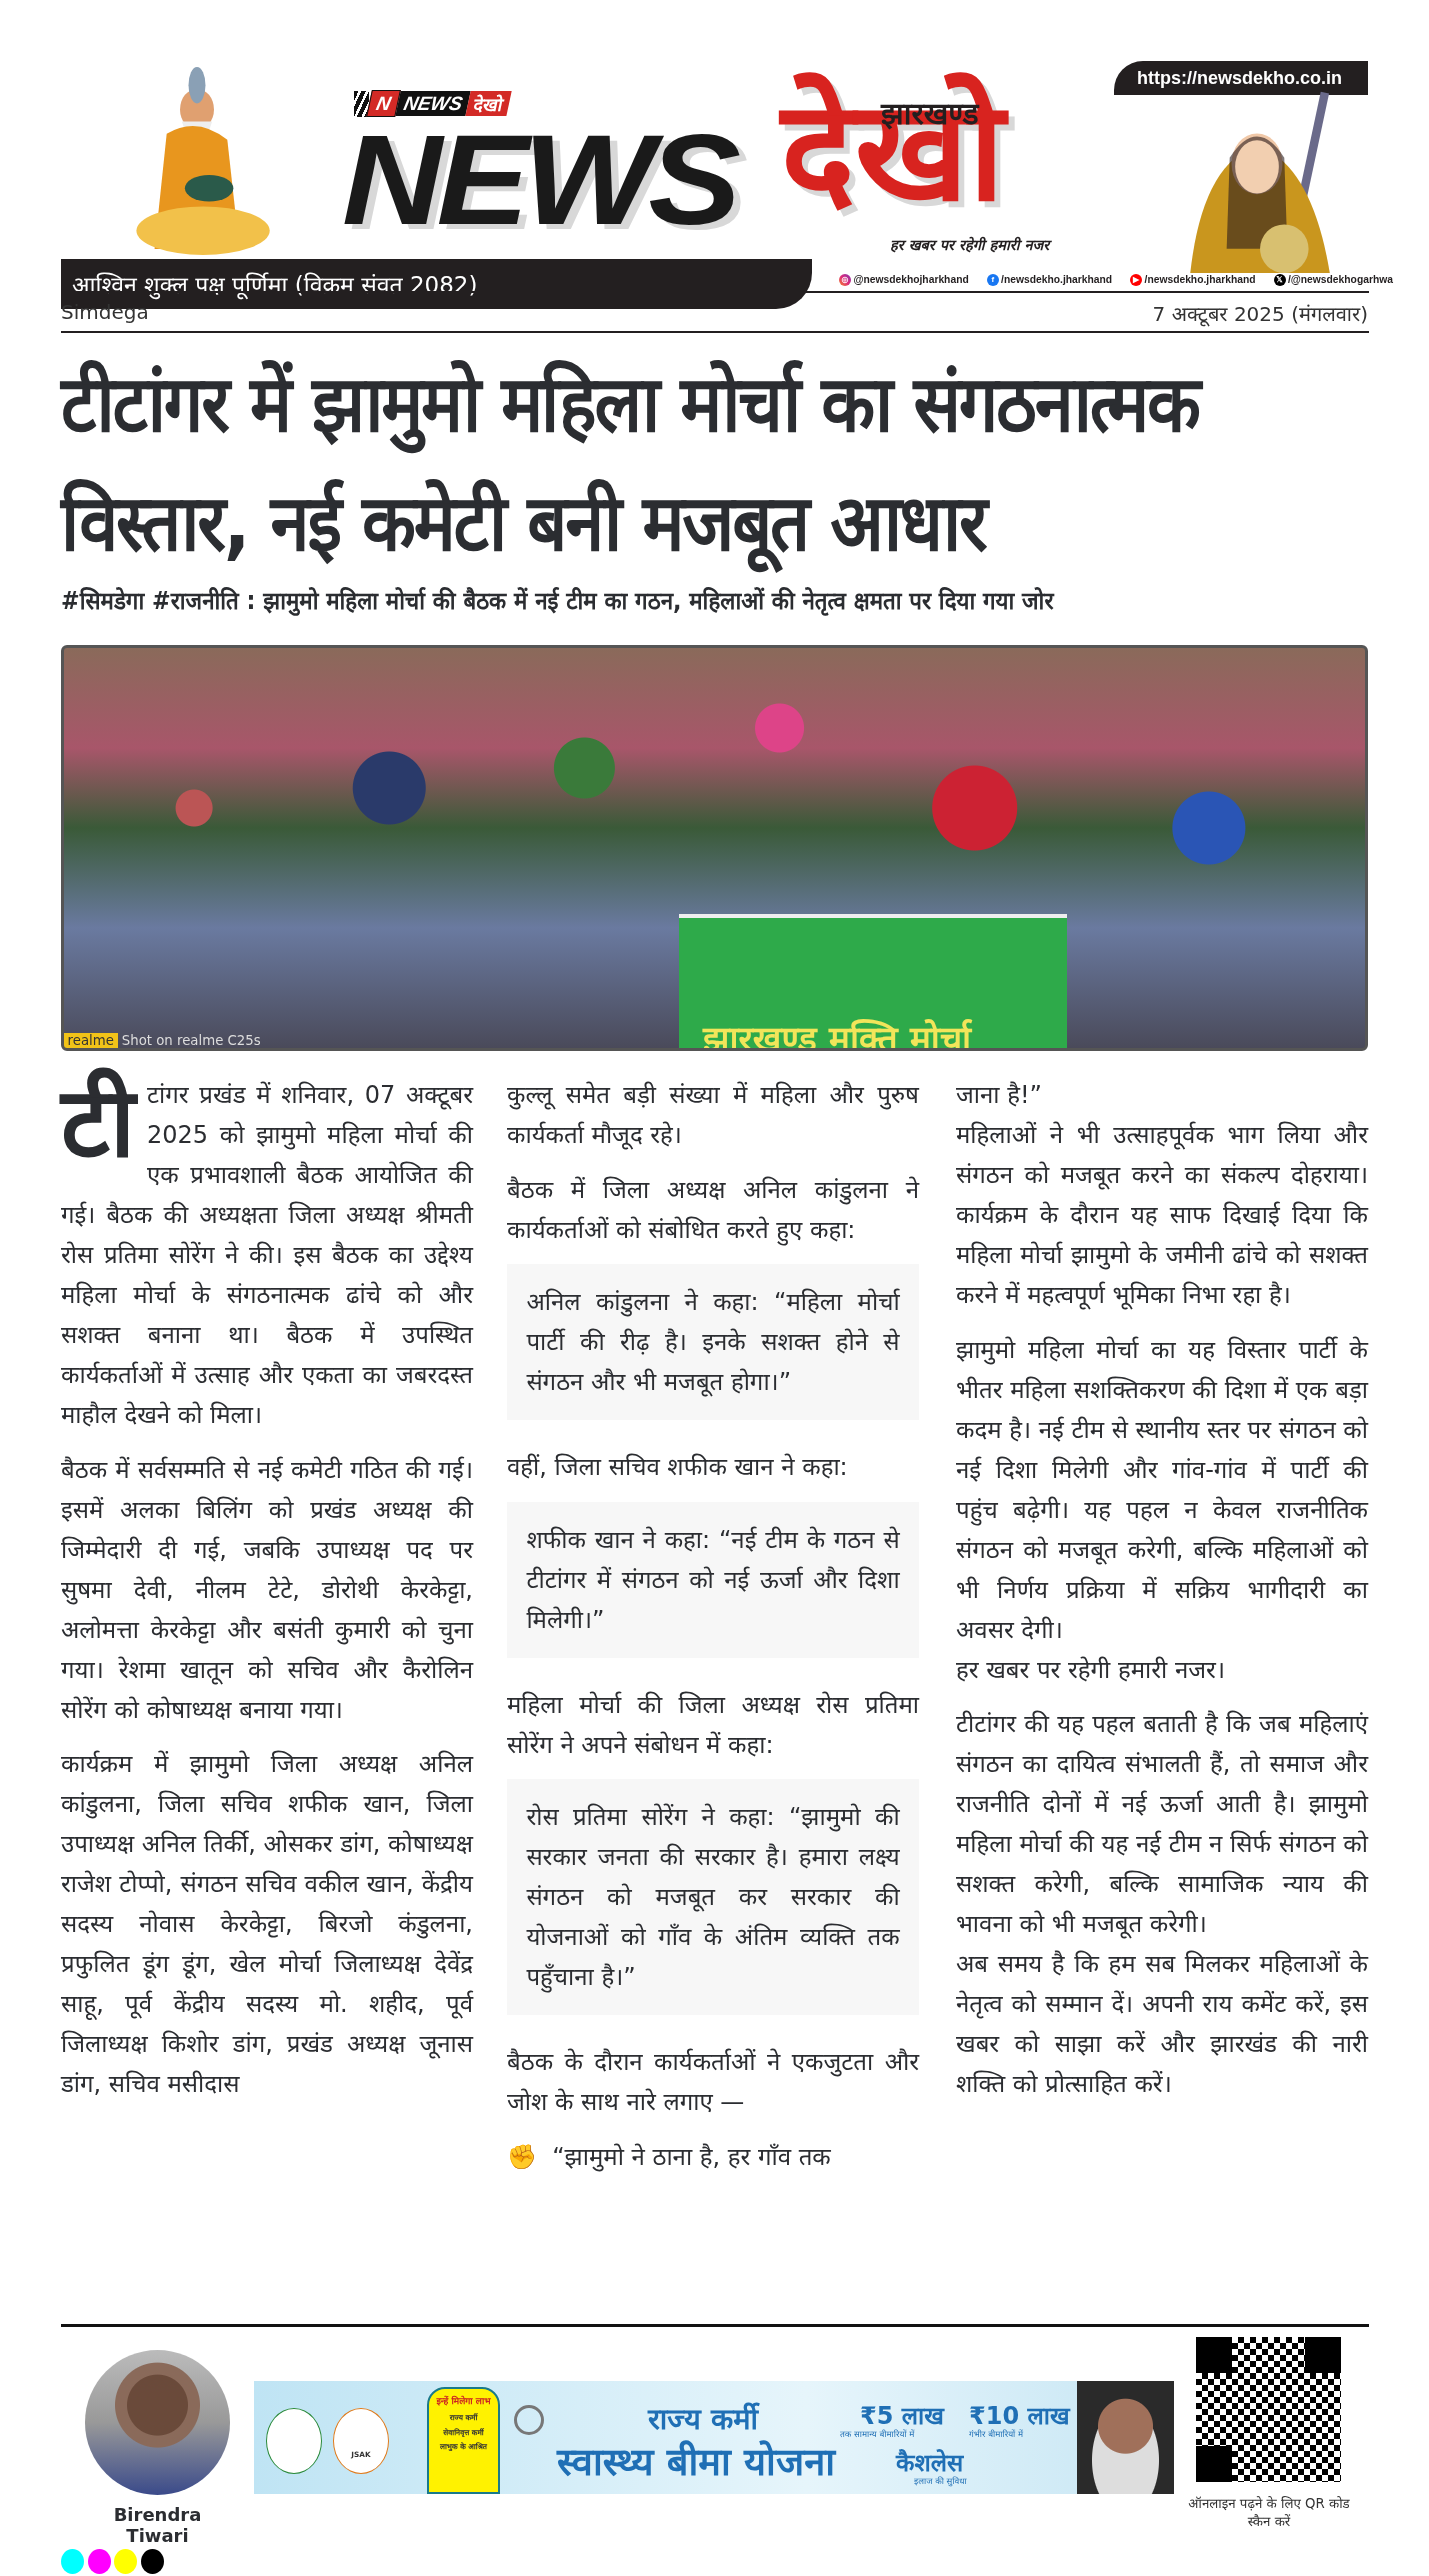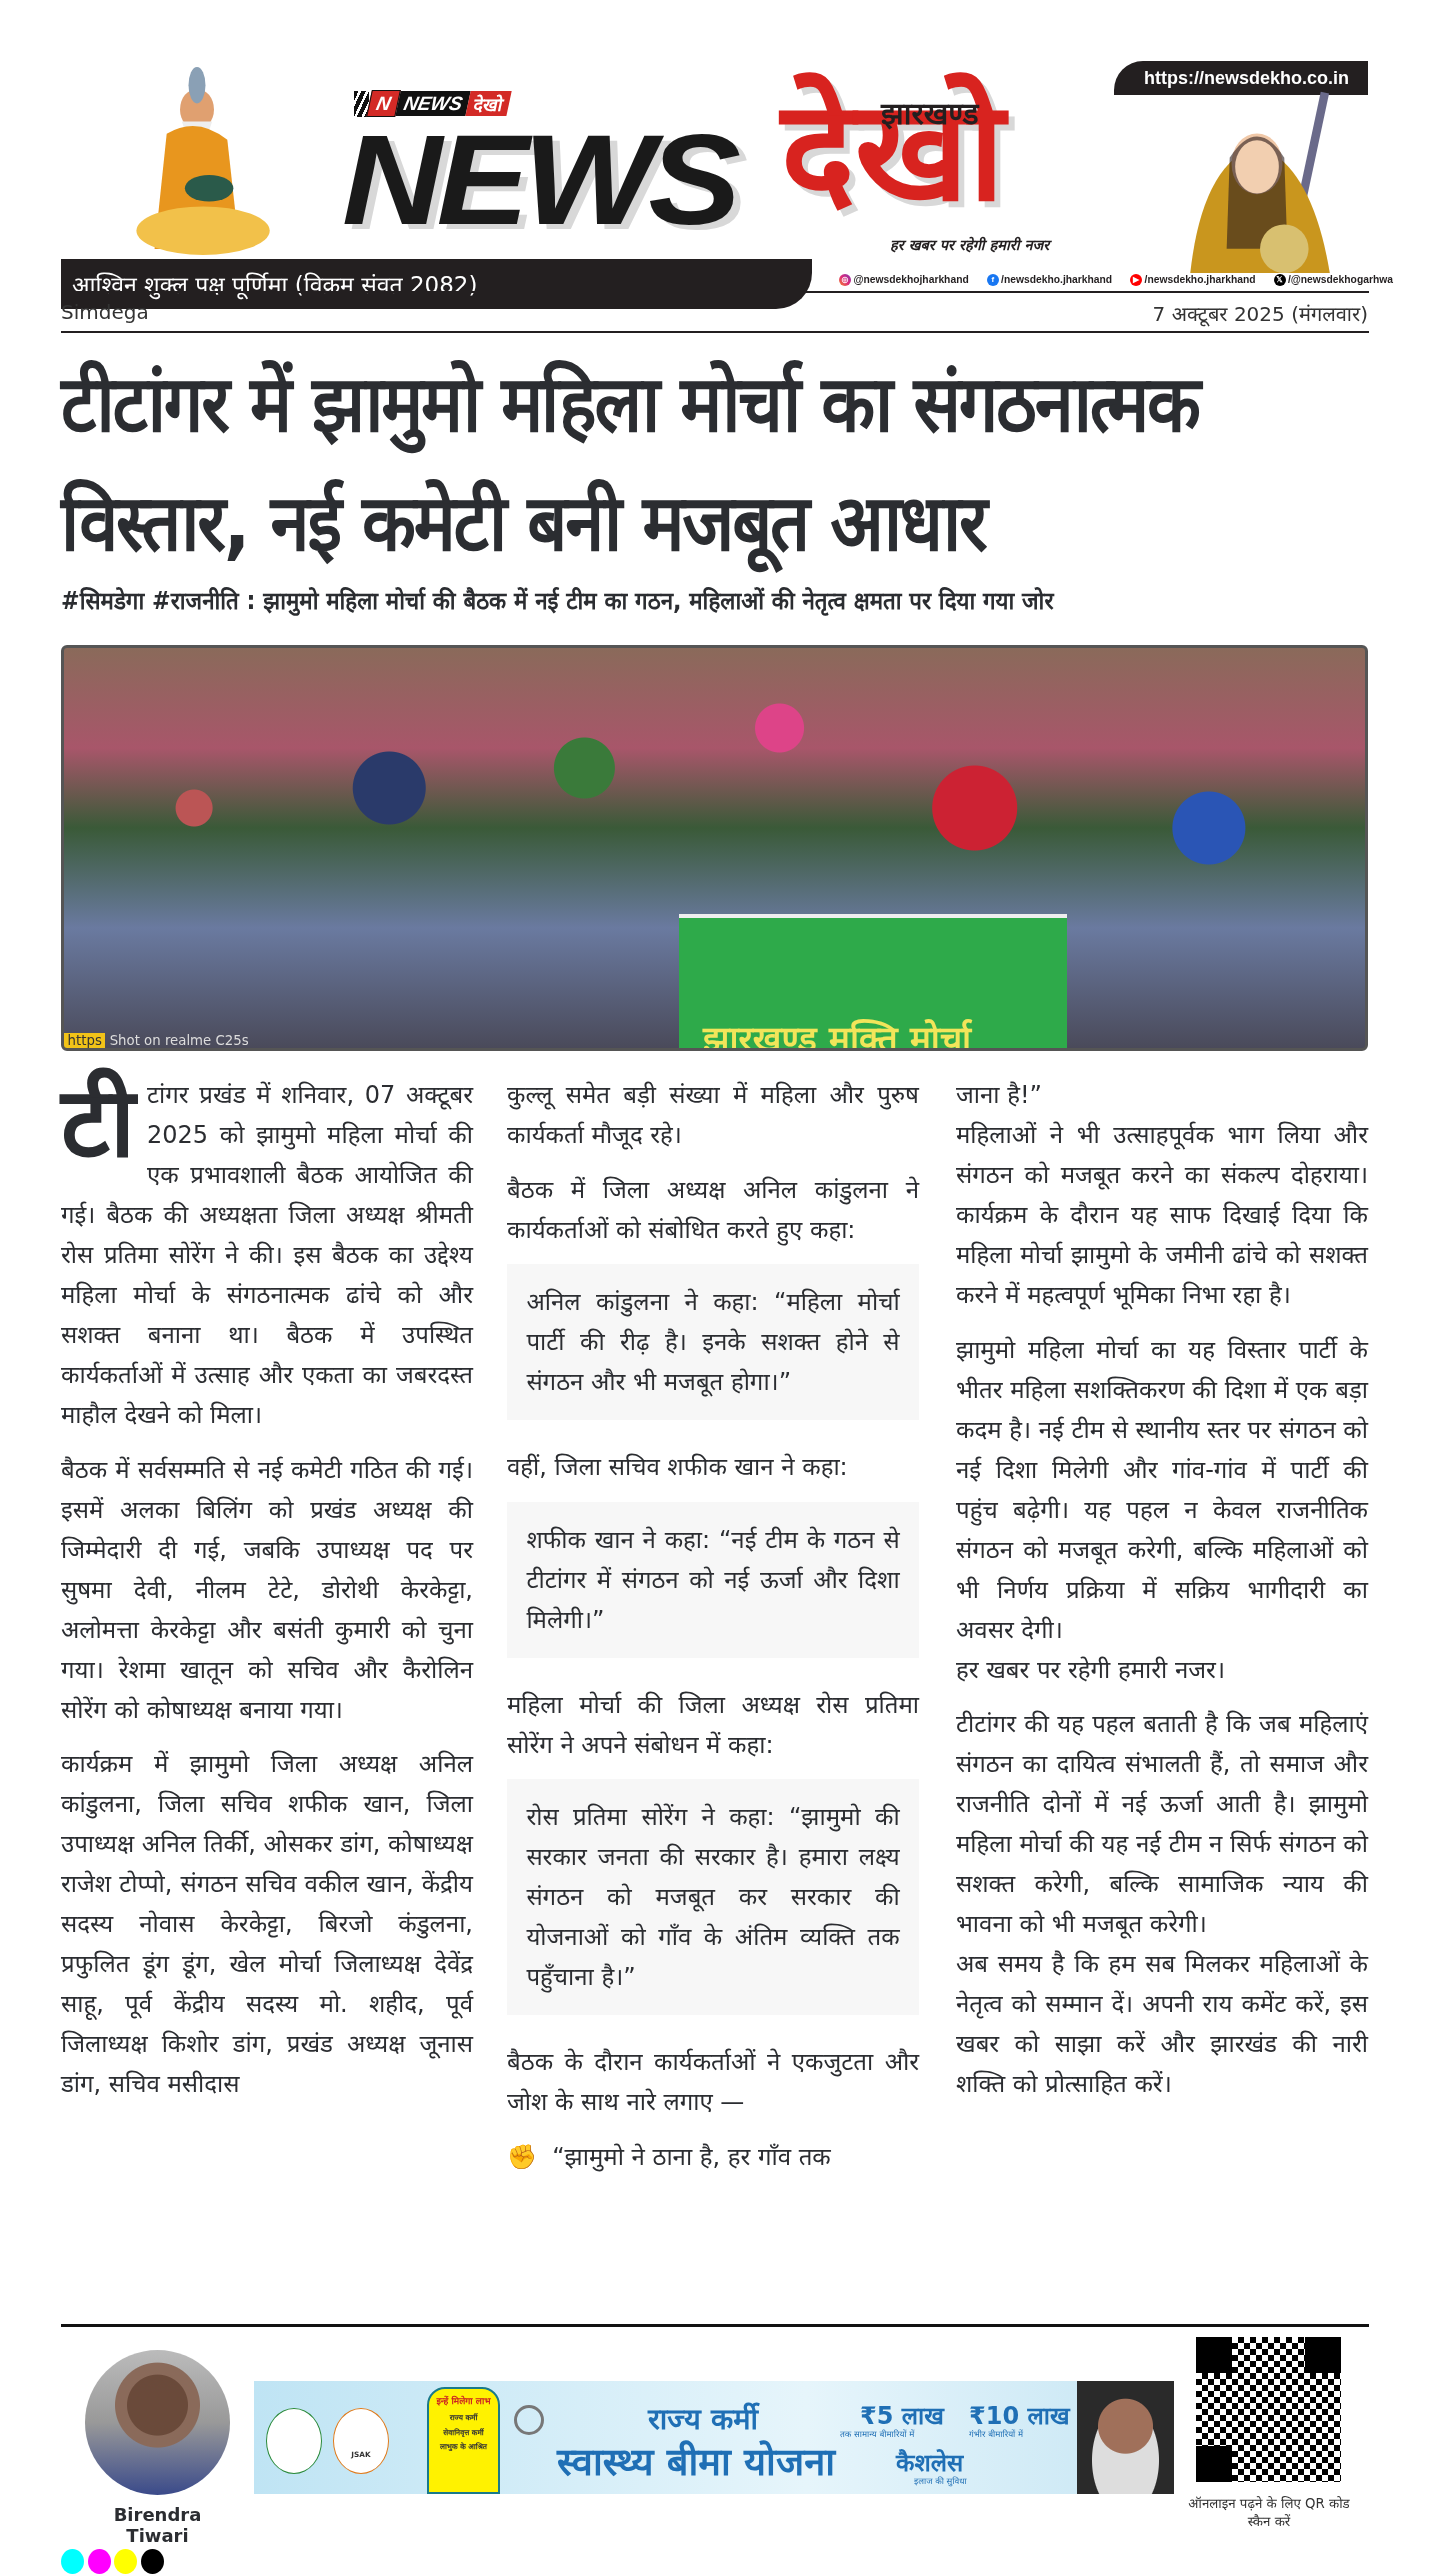--- a/index.html
+++ b/index.html
@@ -1,21 +1,21 @@
 <!DOCTYPE html>
 <html style="font-size:9.7px"><head>
 <meta charset="utf-8">
 <style>
   html,body{margin:0;padding:0;background:#fff;}
   body{width:1429px;height:2576px;position:relative;overflow:hidden;font-family:"DejaVu Sans",sans-serif;color:#2b2d31;}
   .abs{position:absolute;}
   
   .sage{left:106px;top:67px;width:182px;height:194px;}
   .meera{left:1166px;top:91px;width:182px;height:182px;}
-  .url-pill{left:1114px;top:61px;width:254px;height:34px;background:#231f20;border-radius:29px 0 0 0;color:#fff;font-family:"Liberation Sans",sans-serif;font-weight:bold;font-size:18px;display:flex;align-items:center;justify-content:flex-end;padding-right:19px;box-sizing:border-box;}
+  .url-pill{left:1114px;top:61px;width:254px;height:34px;background:#231f20;border-radius:29px 0 0 0;color:#fff;font-family:"Liberation Sans",sans-serif;font-weight:bold;font-size:18px;display:flex;align-items:center;justify-content:flex-end;padding-right:26px;box-sizing:border-box;}
   .mini-logo{left:354px;top:90px;height:28px;display:flex;align-items:center;}
   .mini-logo .bars{width:14.5px;height:25.4px;background:repeating-linear-gradient(115deg,#111 0 4.2px,#fff 4.2px 6.7px);}
   .mini-logo .n{width:27px;height:25.4px;background:#d32a26;color:#fff;font:italic bold 19.4px "Liberation Sans",sans-serif;display:flex;align-items:center;justify-content:center;transform:skewX(-12deg);border:1.2px solid #111;}
   .mini-logo .nw{height:25.4px;background:#111;color:#fff;font:italic bold 19.4px "Liberation Sans",sans-serif;display:flex;align-items:center;padding:0 6px;transform:skewX(-12deg);}
   .mini-logo .dk{height:25.4px;background:#d32a26;color:#fff;font:bold 18px "DejaVu Sans",sans-serif;display:flex;align-items:center;padding:0 6px;transform:skewX(-12deg);}
   .big-news{left:342px;top:115px;font:italic 900 139px/1 "Liberation Sans",sans-serif;color:#1a1a1a;letter-spacing:-6px;text-shadow:7.3px 6px 0 #d8d8d8;transform:scaleY(0.92);transform-origin:top left;font-weight:bold;}
   .big-dekho{left:781px;top:82px;font:bold 139px/1 "DejaVu Sans",sans-serif;color:#d8231f;text-shadow:6px 6px 0 #d8d8d8;}
   .jharkhand{left:881px;top:92px;font:bold 30px "DejaVu Sans",sans-serif;color:#231f20;}
   .tagline{left:890px;top:234px;font:italic bold 14.5px "DejaVu Sans",sans-serif;color:#231f20;}
   .tithi-bar{left:61px;top:259px;width:751px;height:50px;background:#231f20;color:#fff;font-size:23px;display:flex;align-items:center;padding-left:11px;box-sizing:border-box;border-radius:0 0 36px 0;}
@@ -127,21 +127,21 @@
 <div class="abs hr2"></div>
 
 <h1 class="abs headline" style="margin:0">टीटांगर में झामुमो महिला मोर्चा का संगठनात्मक विस्तार, नई कमेटी बनी मजबूत आधार</h1>
 <div class="abs subhead">#सिमडेगा #राजनीति : झामुमो महिला मोर्चा की बैठक में नई टीम का गठन, महिलाओं की नेतृत्व क्षमता पर दिया गया जोर</div>
 
 <div class="abs photo">
   <div class="crowd"></div>
   <div class="banner">
     <span class="banner-text">झारखण्ड मुक्ति मोर्चा</span>
   </div>
-  <div class="watermark"><b>https</b> <span>Shot on realme C25s</span></div>
+  <div class="watermark"><b>realme</b> <span>Shot on realme C25s</span></div>
 </div>
 
 <div class="col col1">
   <p><span class="dropcap">टी</span><span>टांगर प्रखंड में शनिवार, 07 अक्टूबर 2025 को झामुमो महिला मोर्चा की एक प्रभावशाली बैठक आयोजित की गई। बैठक की अध्यक्षता जिला अध्यक्ष श्रीमती रोस प्रतिमा सोरेंग ने की। इस बैठक का उद्देश्य महिला मोर्चा के संगठनात्मक ढांचे को और सशक्त बनाना था। बैठक में उपस्थित कार्यकर्ताओं में उत्साह और एकता का जबरदस्त माहौल देखने को मिला।</span></p>
   <p>बैठक में सर्वसम्मति से नई कमेटी गठित की गई। इसमें अलका बिलिंग को प्रखंड अध्यक्ष की जिम्मेदारी दी गई, जबकि उपाध्यक्ष पद पर सुषमा देवी, नीलम टेटे, डोरोथी केरकेट्टा, अलोमत्ता केरकेट्टा और बसंती कुमारी को चुना गया। रेशमा खातून को सचिव और कैरोलिन सोरेंग को कोषाध्यक्ष बनाया गया।</p>
   <p>कार्यक्रम में झामुमो जिला अध्यक्ष अनिल कांडुलना, जिला सचिव शफीक खान, जिला उपाध्यक्ष अनिल तिर्की, ओसकर डांग, कोषाध्यक्ष राजेश टोप्पो, संगठन सचिव वकील खान, केंद्रीय सदस्य नोवास केरकेट्टा, बिरजो कंडुलना, प्रफुलित डूंग डूंग, खेल मोर्चा जिलाध्यक्ष देवेंद्र साहू, पूर्व केंद्रीय सदस्य मो. शहीद, पूर्व जिलाध्यक्ष किशोर डांग, प्रखंड अध्यक्ष जूनास डांग, सचिव मसीदास</p>
 </div>
 
 <div class="col col2">
   <p>कुल्लू समेत बड़ी संख्या में महिला और पुरुष कार्यकर्ता मौजूद रहे।</p>

